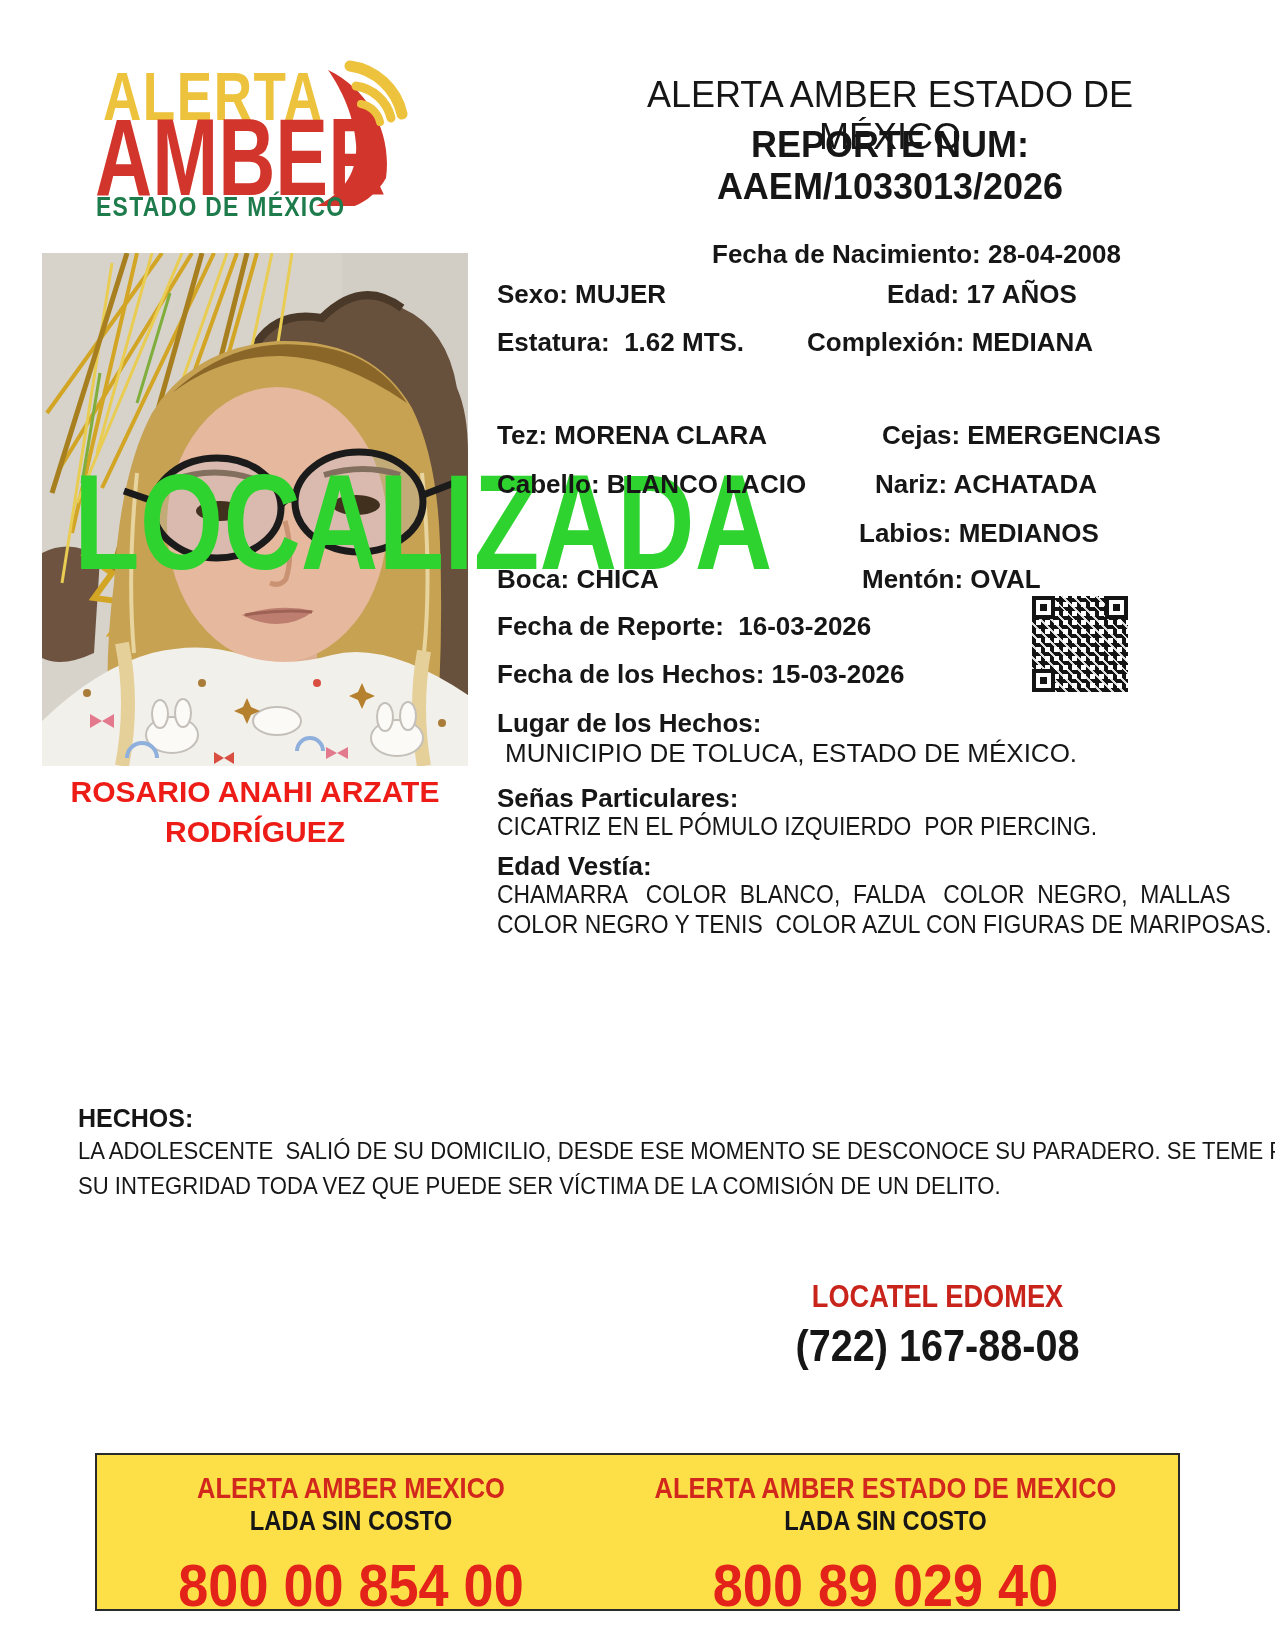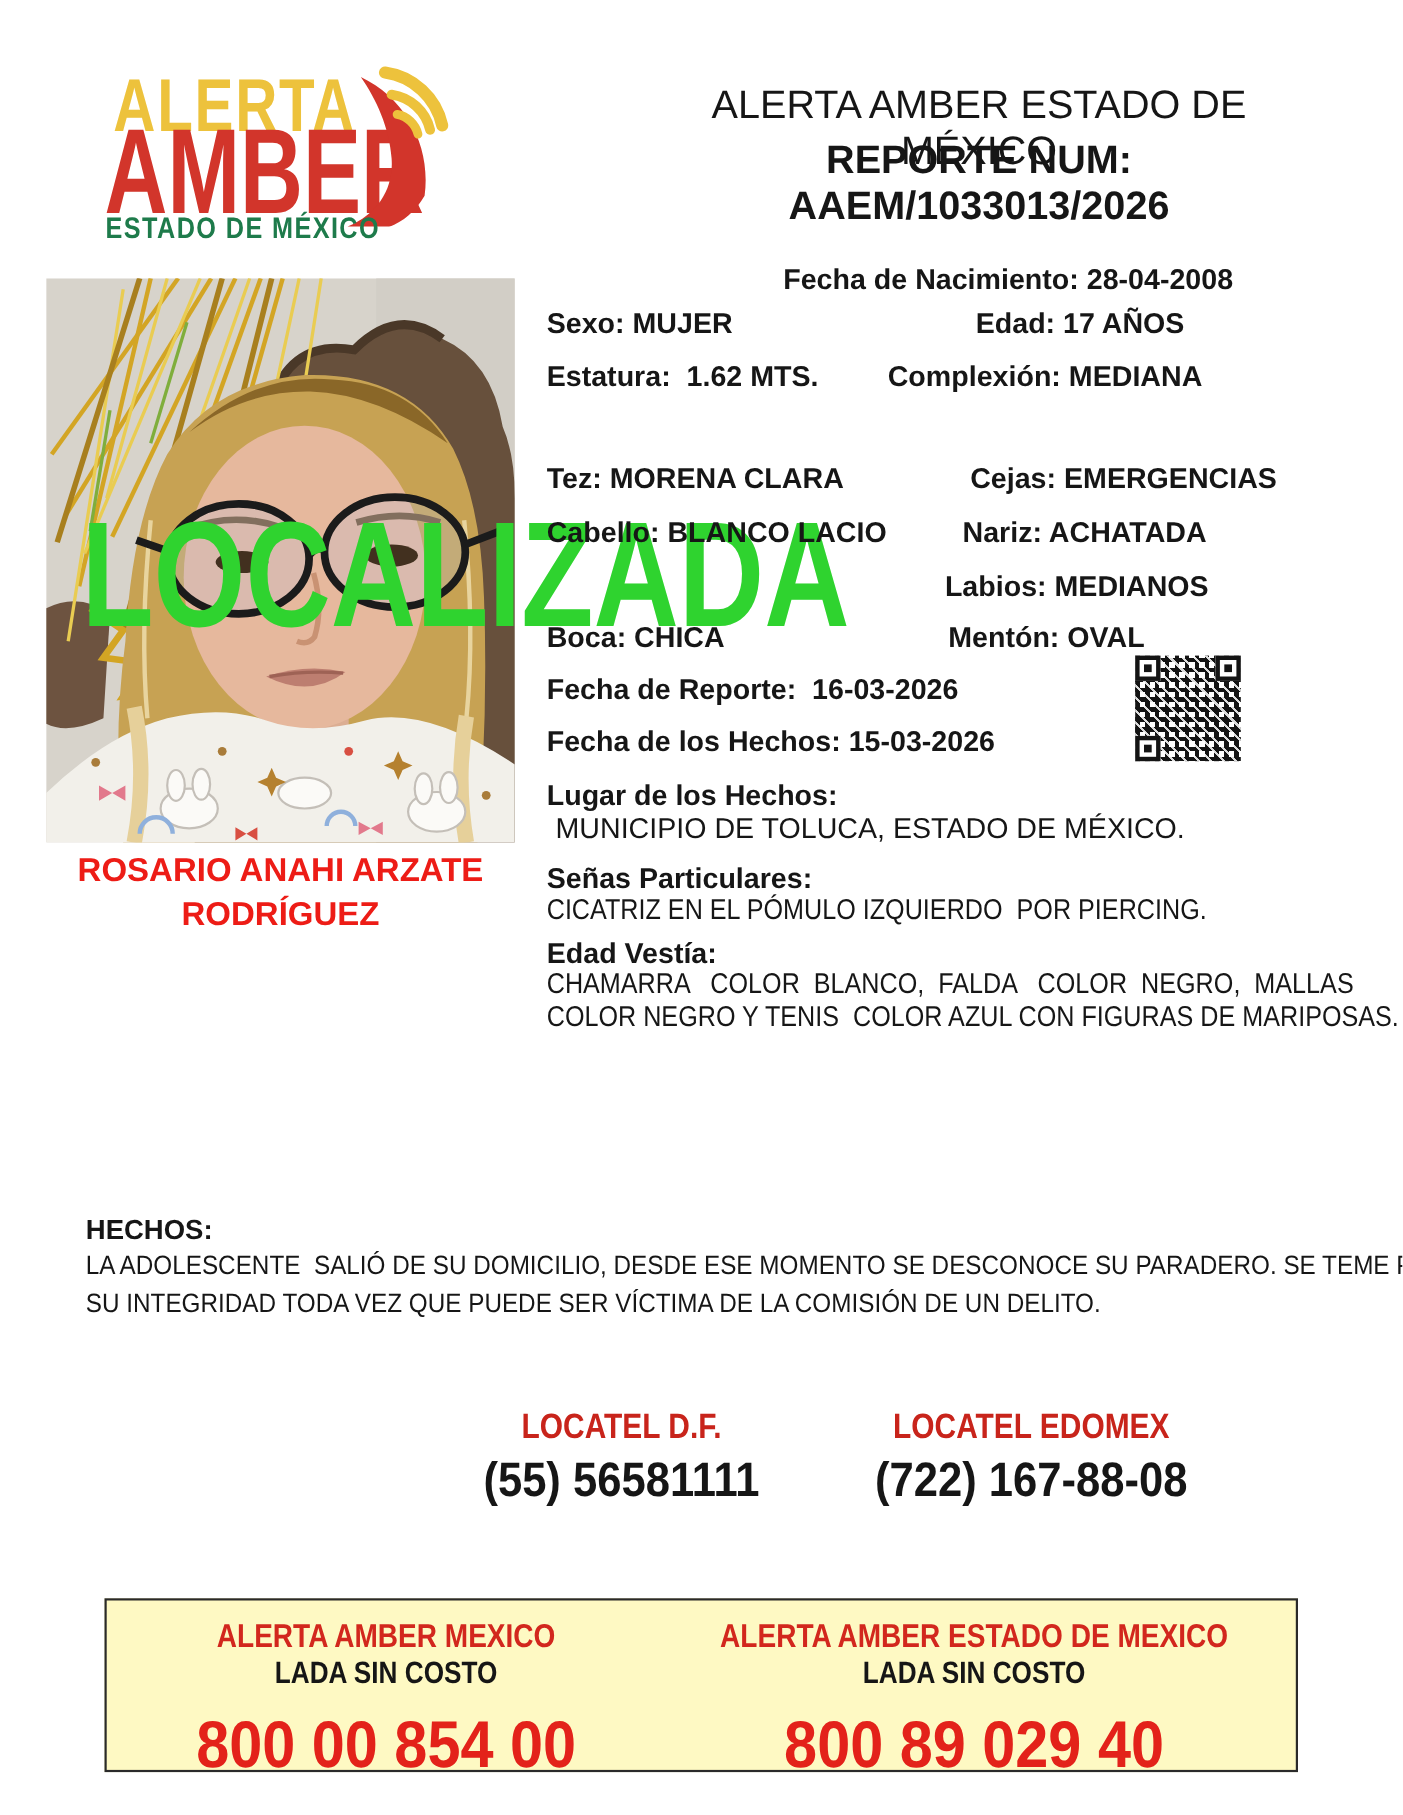--- a/index.html
+++ b/index.html
@@ -58,21 +58,21 @@
 
   
   .contact { position:absolute; top:1262px; text-align:center; }
   .c0 { left:78px;  width:250px; } .c1 { left:415px; width:300px; } .c2 { left:770px; width:335px; }
   .contact-label  { font-size:32px; font-weight:bold; color:#c8241b; white-space:nowrap;
     transform:scaleX(.85); transform-origin:center top; }
   .contact-number { margin-top:6px; font-size:44px; font-weight:bold; color:#161616; white-space:nowrap;
     transform:scaleX(.9); transform-origin:center top; }
 
   
-  .fbox { left:95px; top:1437px; width:1085px; height:158px; border:2px solid #2a2a2a; background:#fef9c3; }
+  .fbox { left:95px; top:1437px; width:1085px; height:158px; border:2px solid #2a2a2a; background:#fde047; }
   .fcol { position:absolute; top:0; height:100%; text-align:center; }
   .f0 { left:8px; width:492px; } .f1 { left:500px; width:577px; }
   .ftitle { margin-top:16px; font-size:30px; font-weight:bold; color:#d2271d; white-space:nowrap;
     transform:scaleX(.85); transform-origin:center top; }
   .fsub   { font-size:28px; font-weight:bold; color:#161616; white-space:nowrap;
     transform:scaleX(.85); transform-origin:center top; }
   .fnum   { margin-top:14px; font-size:60px; font-weight:bold; color:#e3221a; white-space:nowrap;
     transform:scaleX(.9); transform-origin:center top; }
 </style>
 </head>
@@ -231,24 +231,20 @@
   <div class="abs qr">
     <span class="fp fp-tl"></span>
     <span class="fp fp-tr"></span>
     <span class="fp fp-bl"></span>
   </div>
 
   <div class="abs hechos-label">HECHOS:</div>
   <div class="abs hechos-line hl1">LA ADOLESCENTE  SALIÓ DE SU DOMICILIO, DESDE ESE MOMENTO SE DESCONOCE SU PARADERO. SE TEME POR</div>
   <div class="abs hechos-line hl2">SU INTEGRIDAD TODA VEZ QUE PUEDE SER VÍCTIMA DE LA COMISIÓN DE UN DELITO.</div>
 
-  <div class="contact c1">
-    <div class="contact-label">LOCATEL D.F.</div>
-    <div class="contact-number">(55) 56581111</div>
-  </div>
   <div class="contact c2">
     <div class="contact-label">LOCATEL EDOMEX</div>
     <div class="contact-number">(722) 167-88-08</div>
   </div>
 
   <div class="abs fbox">
     <div class="fcol f0">
       <div class="ftitle">ALERTA AMBER MEXICO</div>
       <div class="fsub">LADA SIN COSTO</div>
       <div class="fnum">800 00 854 00</div>

